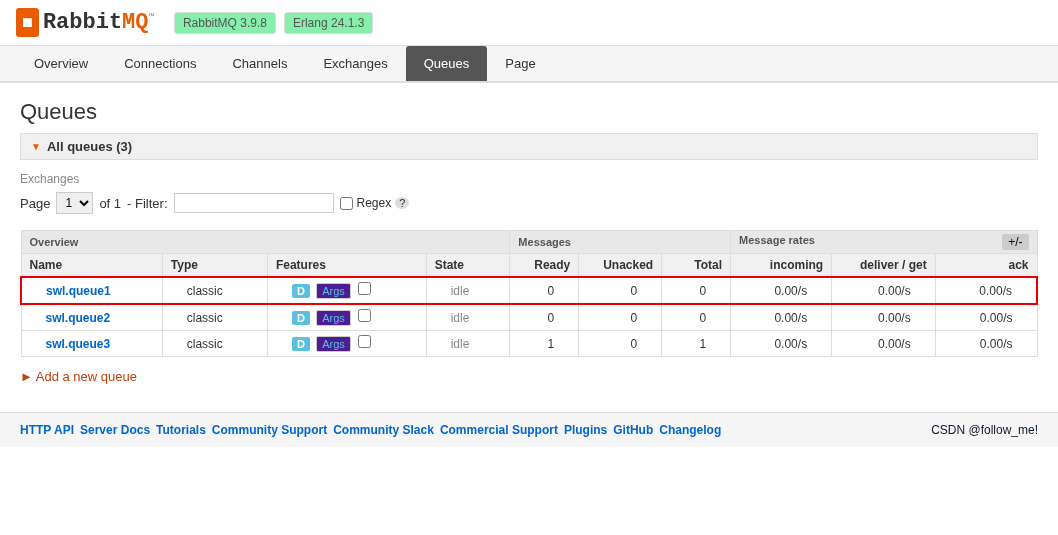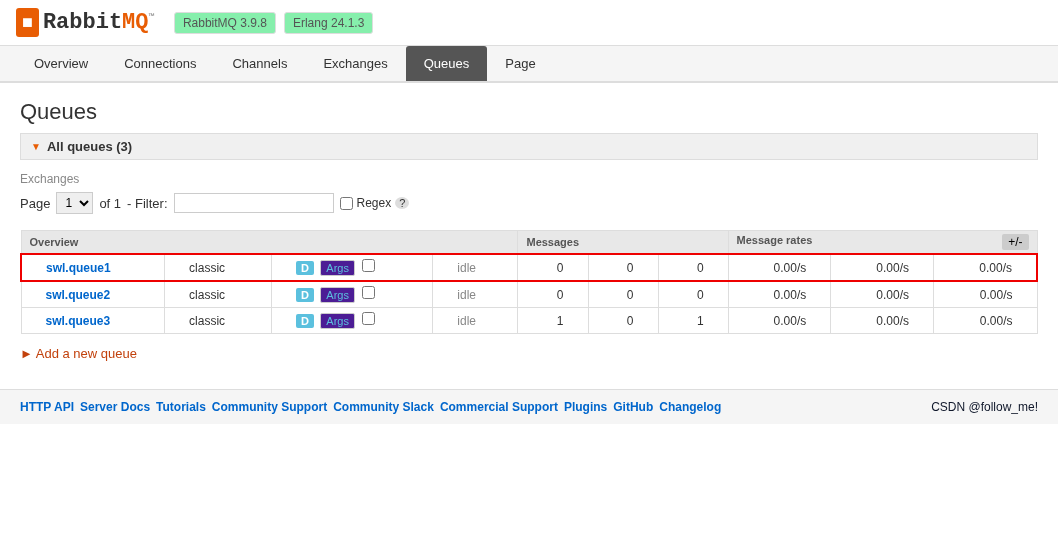--- a/index.html
+++ b/index.html
@@ -124,20 +124,32 @@
     <table class="queue-table">
       <thead>
         <tr class="group-header">
           <th colspan="4" class="section-th">Overview</th>
           <th colspan="3" class="section-th">Messages</th>
           <th colspan="3" class="section-th">
             <span>Message rates</span>
             <button class="plus-minus">+/-</button>
           </th>
         </tr>
+        <tr>
+          <th>Name</th>
+          <th>Type</th>
+          <th>Features</th>
+          <th>State</th>
+          <th class="num">Ready</th>
+          <th class="num">Unacked</th>
+          <th class="num">Total</th>
+          <th class="num">incoming</th>
+          <th class="num">deliver / get</th>
+          <th class="num">ack</th>
+        </tr>
       </thead>
       <tbody id="queue-rows">
       <tr class="red-outlined">
       <td><a class="queue-link" href="#">swl.queue1</a></td>
       <td>classic</td>
       <td>
         <span class="feature-d">D</span>
         <button class="feature-args">Args</button>
         <input type="checkbox" style="margin-left: 4px;">
       </td>

